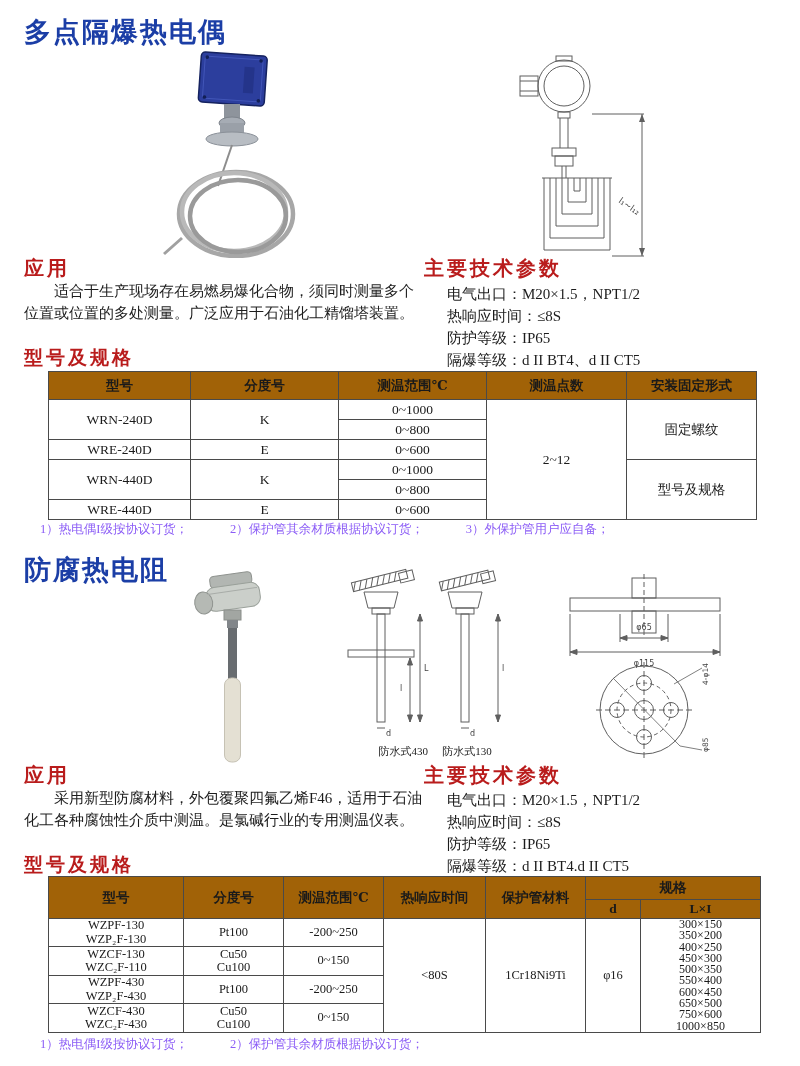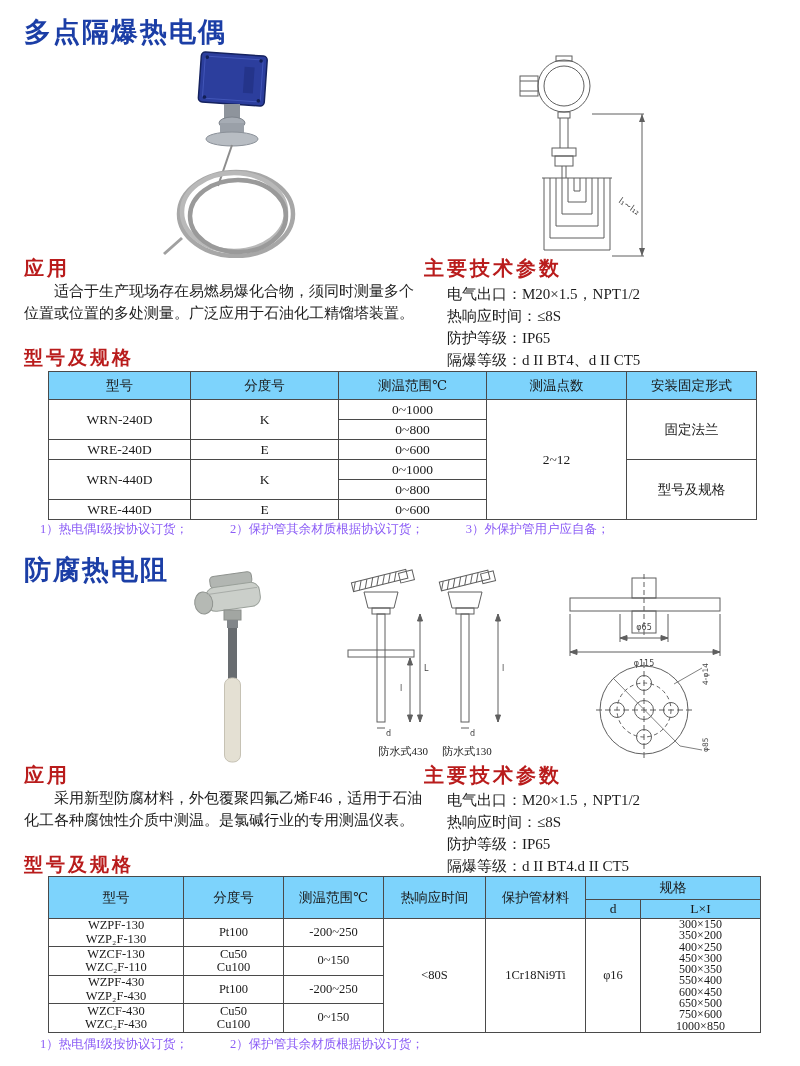--- a/index.html
+++ b/index.html
@@ -18,21 +18,21 @@
     font-size:20px;font-weight:700;color:#b91c1c;letter-spacing:3px;
   }
   .para{font-size:15px;line-height:21.5px;text-indent:2em;color:#1c1c1c;}
   .params{font-size:15px;line-height:22px;color:#1c1c1c;}
   .params div{white-space:nowrap;}
   table{border-collapse:collapse;table-layout:fixed;width:100%;}
   th,td{
     border:1px solid #4a4a4a;text-align:center;vertical-align:middle;
     font-size:13.5px;padding:0 2px;overflow:hidden;
   }
-  th{background:#7dd3fc;font-weight:400;height:27px;}
+  th{background:#a16207;font-weight:700;height:27px;}
   .t1 td{height:19px;line-height:16px;}
   .t2 th.h1{height:22px;}
   .t2 th.h2{height:18px;}
   .t2 td{height:27px;line-height:13.5px;font-size:12.5px;}
   .t2 td.lxi{font-size:12px;line-height:11.3px;white-space:pre-line;}
   .footnotes{display:flex;gap:42px;font-size:12.5px;color:#8b5cf6;white-space:nowrap;}
   svg{display:block;}
   .draw-label{font-size:11px;color:#222;text-align:center;width:90px;}
   text{font-family:"DejaVu Sans",sans-serif;fill:#444;}
 </style>
@@ -123,21 +123,21 @@
       <th>分度号</th>
       <th>测温范围℃</th>
       <th>测温点数</th>
       <th>安装固定形式</th>
     </tr>
     <tr>
       <td rowspan="2">WRN-240D</td>
       <td rowspan="2">K</td>
       <td>0~1000</td>
       <td rowspan="6">2~12</td>
-      <td rowspan="3">固定法兰</td>
+      <td rowspan="3">固定螺纹</td>
     </tr>
     <tr>
       <td>0~800</td>
     </tr>
     <tr>
       <td>WRE-240D</td>
       <td>E</td>
       <td>0~600</td>
     </tr>
     <tr>

